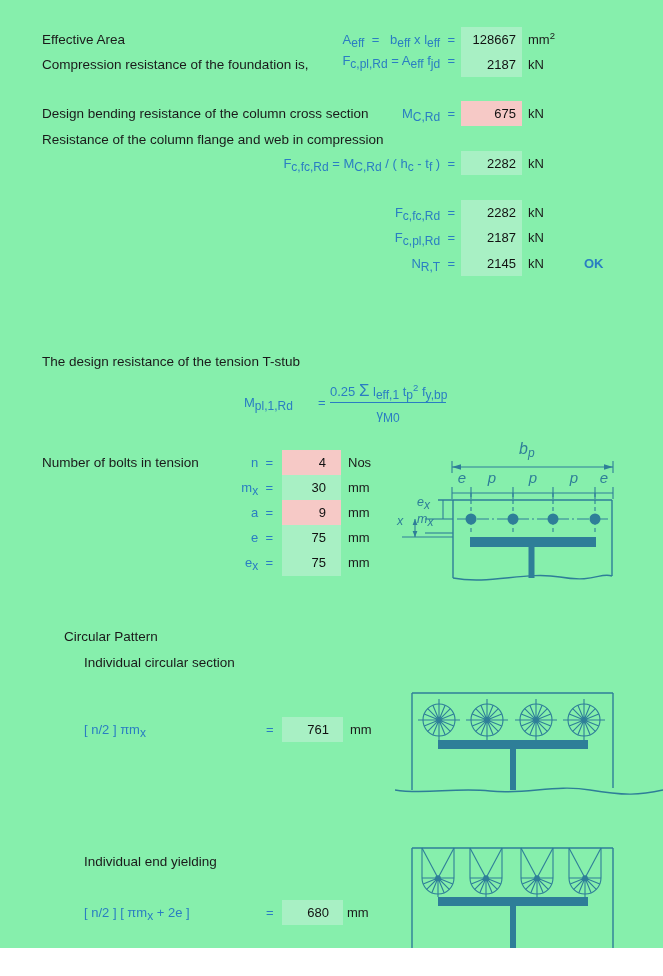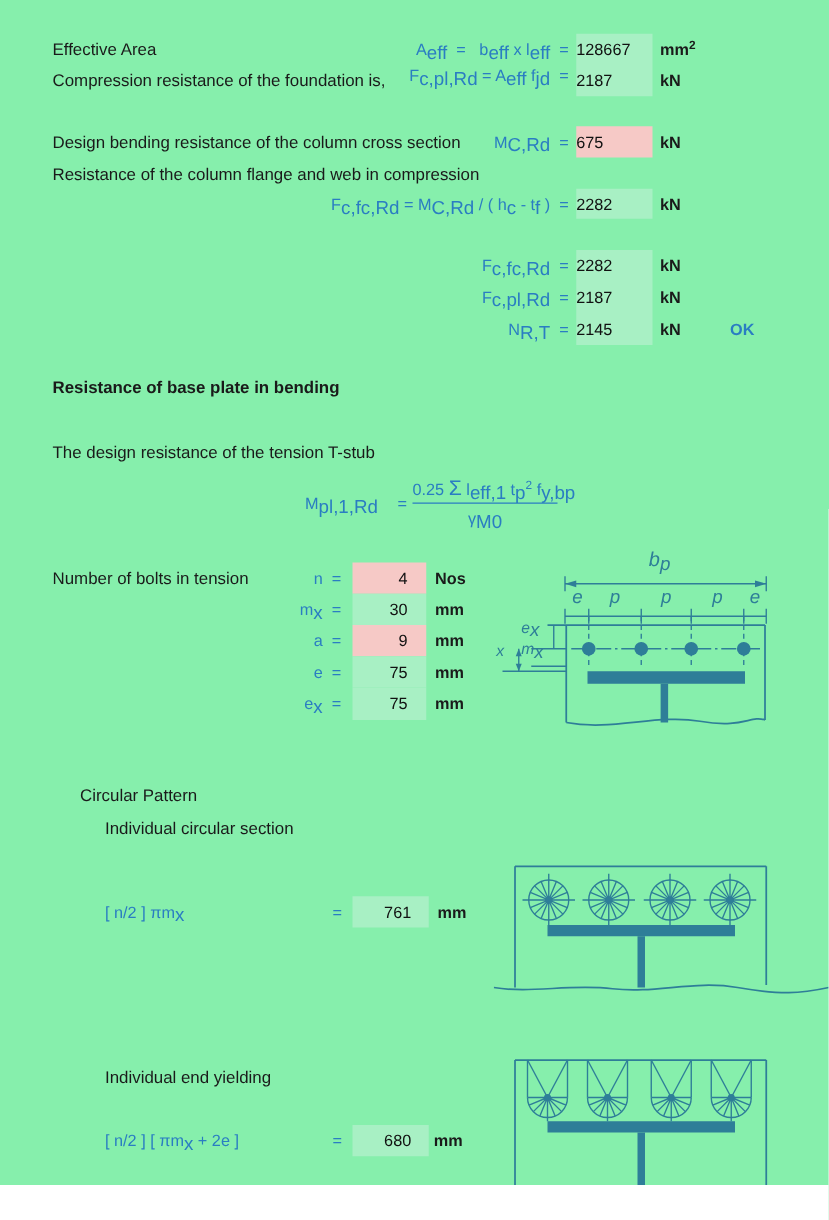--- a/index.html
+++ b/index.html
@@ -7,28 +7,28 @@
         font-family:"Liberation Sans",sans-serif;color:#1a1a1a;}
   .lbl{position:absolute;font-size:13.5px;line-height:25px;white-space:nowrap;color:#1a1a1a;}
   .lbl.bold{font-weight:700;}
   .frm{position:absolute;font-size:13px;line-height:25px;white-space:nowrap;color:#2A7DC2;}
   .fr{right:208px;text-align:right;}
   .sym{right:390px;text-align:right;}
   .bg{position:absolute;}
   .green{background:#A8F0C4;}
   .pink{background:#F6C9C6;}
   .val{position:absolute;left:461px;width:61px;box-sizing:border-box;padding-right:6px;
-       font-size:13px;line-height:25px;color:#111;}
+       text-align:right;font-size:13px;line-height:25px;color:#111;}
   .valb{position:absolute;left:282px;width:59px;box-sizing:border-box;padding-right:15px;
        text-align:right;font-size:13px;line-height:25px;color:#111;}
   .vale{position:absolute;left:282px;width:61px;box-sizing:border-box;padding-right:14px;
        text-align:right;font-size:13px;line-height:25px;color:#111;}
-  .unit{position:absolute;font-size:13px;line-height:25px;white-space:nowrap;color:#1a1a1a;font-weight:bold;}
+  .unit{position:absolute;font-size:13px;line-height:25px;white-space:nowrap;color:#1a1a1a;}
   .ok{position:absolute;font-size:13px;line-height:25px;font-weight:700;color:#2A7DC2;}
-  sub{font-size:15px;line-height:0;vertical-align:-3px;}
+  sub{font-size:12px;line-height:0;vertical-align:-3px;}
   sup{font-size:9.5px;line-height:0;vertical-align:5px;}
   .big{font-size:17px;}
   .frac-num,.frac-den{position:absolute;left:330px;width:116px;text-align:center;
        font-size:13px;line-height:20px;color:#2A7DC2;white-space:nowrap;}
   .frac-bar{position:absolute;left:330px;width:116px;top:402px;border-top:1.4px solid #2A7DC2;}
   .dlb{position:absolute;font-style:italic;color:#2E7E98;white-space:nowrap;line-height:1;}
   svg{position:absolute;}
   .tl{stroke:#2E7E98;fill:none;stroke-width:1.4;}
   .tlthin{stroke:#2E7E98;fill:none;stroke-width:1.1;}
   .tf{fill:#2E7E98;stroke:none;}
@@ -77,21 +77,20 @@
 
   <span class="frm fr" style="top:225px"><span>F</span><sub>c,pl,Rd</sub><span>&nbsp;&nbsp;=</span></span>
   <span class="val" style="top:225px">2187</span>
   <span class="unit" style="left:528px;top:225px">kN</span>
 
   <span class="frm fr" style="top:251px"><span>N</span><sub>R,T</sub><span>&nbsp;&nbsp;=</span></span>
   <span class="val" style="top:251px">2145</span>
   <span class="unit" style="left:528px;top:251px">kN</span>
   <span class="ok" style="left:584px;top:251px">OK</span>
 
-  <span class="lbl bold" style="left:42px;top:297px">Resistance of base plate in bending</span>
 
   <span class="lbl" style="left:42px;top:349px">The design resistance of the tension T-stub</span>
 
   <span class="frm" style="left:244px;top:390px"><span>M</span><sub>pl,1,Rd</sub></span>
   <span class="frm" style="left:318px;top:390px">=</span>
   <span class="frac-num" style="top:381px"><span>0.25 </span><span class="big">Σ</span><span> l</span><sub>eff,1</sub><span> t</span><sub>p</sub><sup>2</sup><span> f</span><sub>y,bp</sub></span>
   <div class="frac-bar"></div>
   <span class="frac-den" style="top:405px"><span>γ</span><sub>M0</sub></span>
 
   <span class="lbl" style="left:42px;top:450px">Number of bolts in tension</span>

